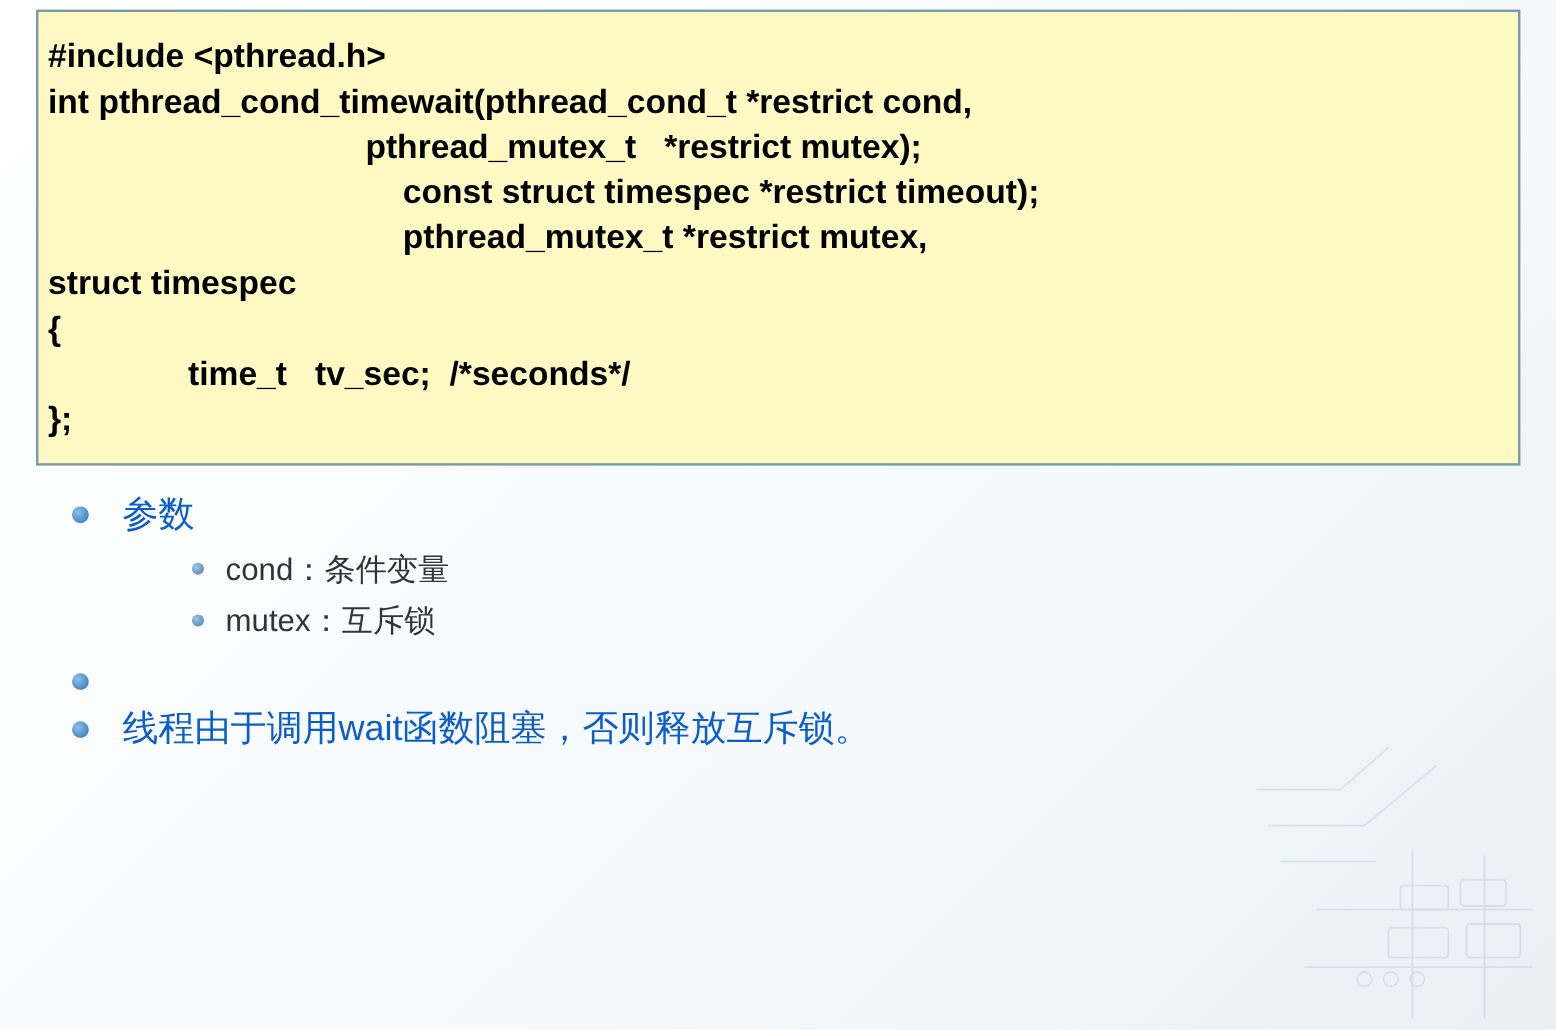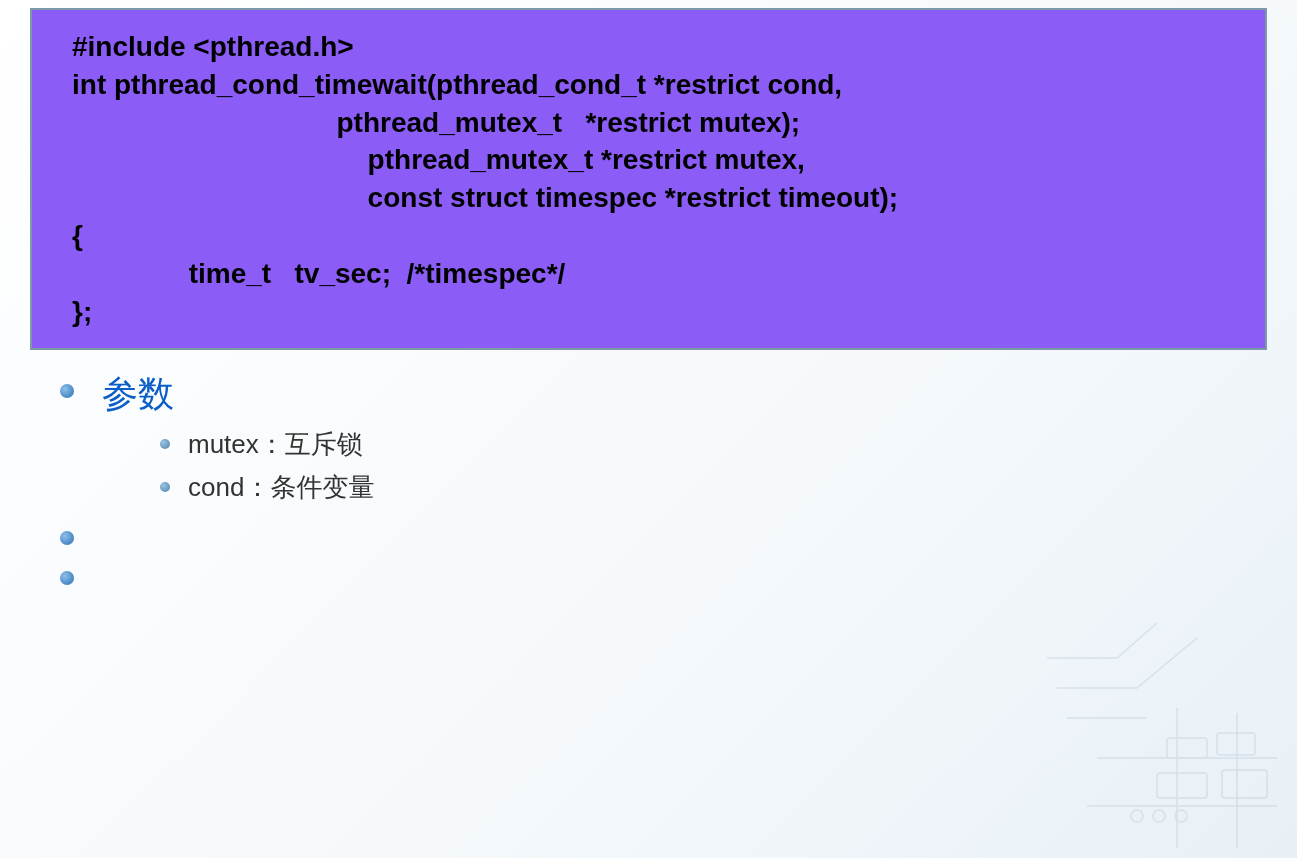--- a/index.html
+++ b/index.html
@@ -15,37 +15,37 @@
     position: absolute;
     right: 0;
     bottom: 0;
     width: 400px;
     height: 300px;
     opacity: 0.15;
     pointer-events: none;
   }
   .code-box {
     margin: 8px 30px 20px 30px;
-    background: #8b5cf6;
+    background: #fef9c3;
     border: 2px solid #7a9aa5;
-    padding: 18px 40px;
+    padding: 18px 8px;
     font-family: Arial, sans-serif;
     font-size: 28px;
     line-height: 1.35;
     color: #000;
   }
   .code-box .bold { font-weight: bold; }
   .bullets {
     margin: 10px 50px 0 60px;
   }
   .bullet-main {
     display: flex;
     align-items: flex-start;
     margin-top: 12px;
-    font-size: 36px;
+    font-size: 30px;
     color: #0b5dc7;
   }
   .bullet-main .orb {
     width: 14px;
     height: 14px;
     border-radius: 50%;
     background: radial-gradient(circle at 35% 35%, #8cc0e8, #2b6fb3);
     margin-top: 14px;
     margin-right: 28px;
     flex-shrink: 0;
@@ -87,39 +87,41 @@
     <path d="M 160 130 L 240 130 L 300 80"></path>
     <path d="M 150 100 L 220 100 L 260 65"></path>
     <path d="M 170 160 L 250 160"></path>
   </g>
 </svg>
 
 <div class="code-box">
   <div class="bold">#include &lt;pthread.h&gt;</div>
   <div class="bold">int pthread_cond_timewait(pthread_cond_t  *restrict cond,</div>
   <div class="bold" style="white-space:pre">                                  pthread_mutex_t   *restrict mutex);</div>
+  <div class="bold" style="white-space:pre">                                      const struct timespec *restrict timeout);</div>
   <div class="bold" style="white-space:pre">                                      pthread_mutex_t *restrict mutex,</div>
-  <div class="bold" style="white-space:pre">                                      const struct timespec *restrict timeout);</div>
+  <div class="bold">struct timespec</div>
   <div class="bold">{</div>
-  <div class="bold" style="white-space:pre">               time_t   tv_sec;  /*timespec*/</div>
+  <div class="bold" style="white-space:pre">               time_t   tv_sec;  /*seconds*/</div>
   <div class="bold">};</div>
 </div>
 
 <div class="bullets">
   <div class="bullet-main">
     <div class="orb"></div>
     <div>参数</div>
   </div>
   <div class="bullet-sub">
     <div class="orb-small"></div>
-    <div>mutex：互斥锁</div>
+    <div>cond：条件变量</div>
   </div>
   <div class="bullet-sub">
     <div class="orb-small"></div>
-    <div>cond：条件变量</div>
+    <div>mutex：互斥锁</div>
   </div>
   <div class="bullet-main">
     <div class="orb"></div>
   </div>
   <div class="bullet-main">
     <div class="orb"></div>
+    <div>线程由于调用wait函数阻塞，否则释放互斥锁。</div>
   </div>
 </div>
 
 </body></html>

